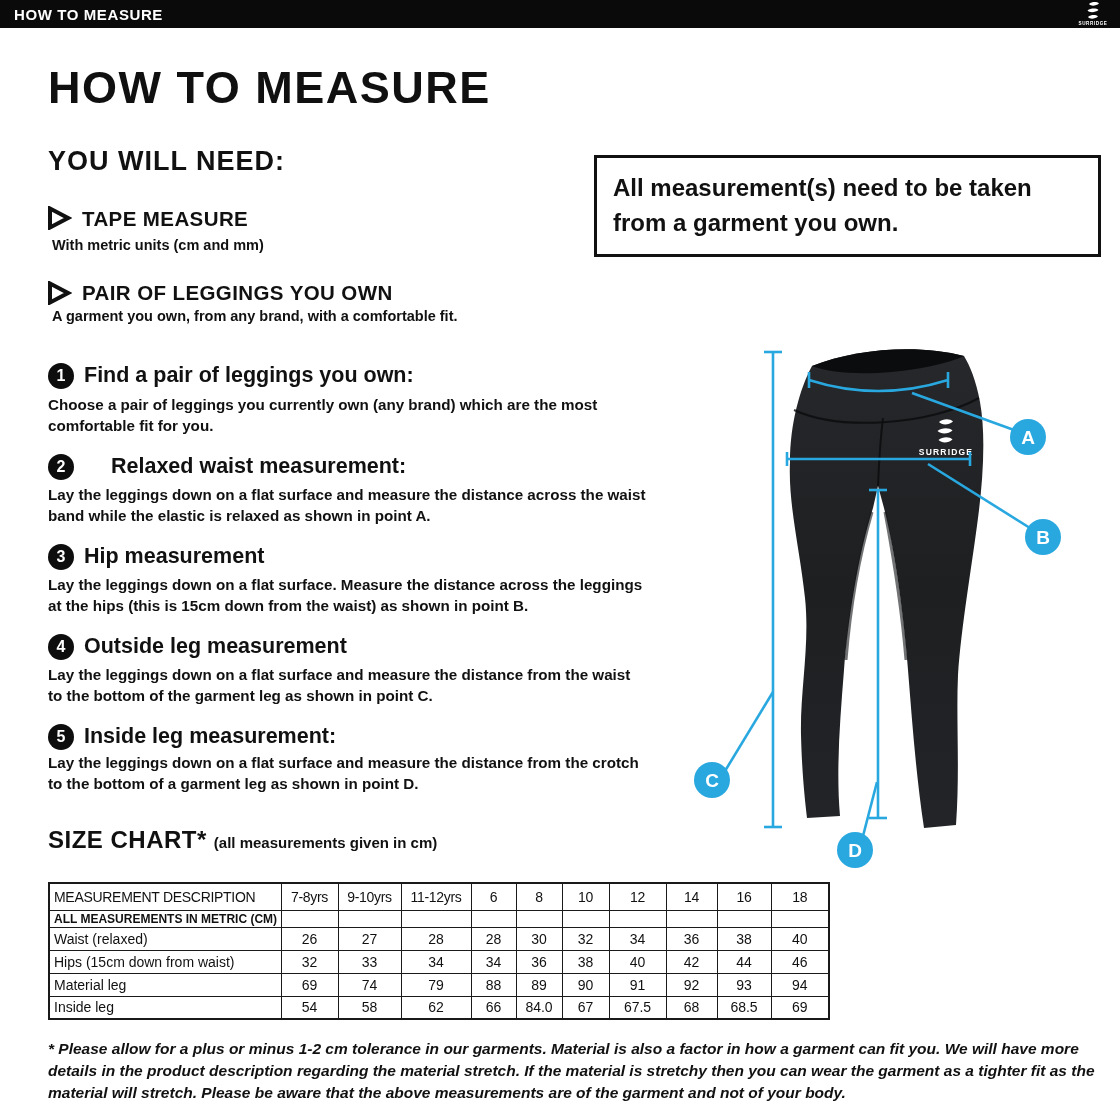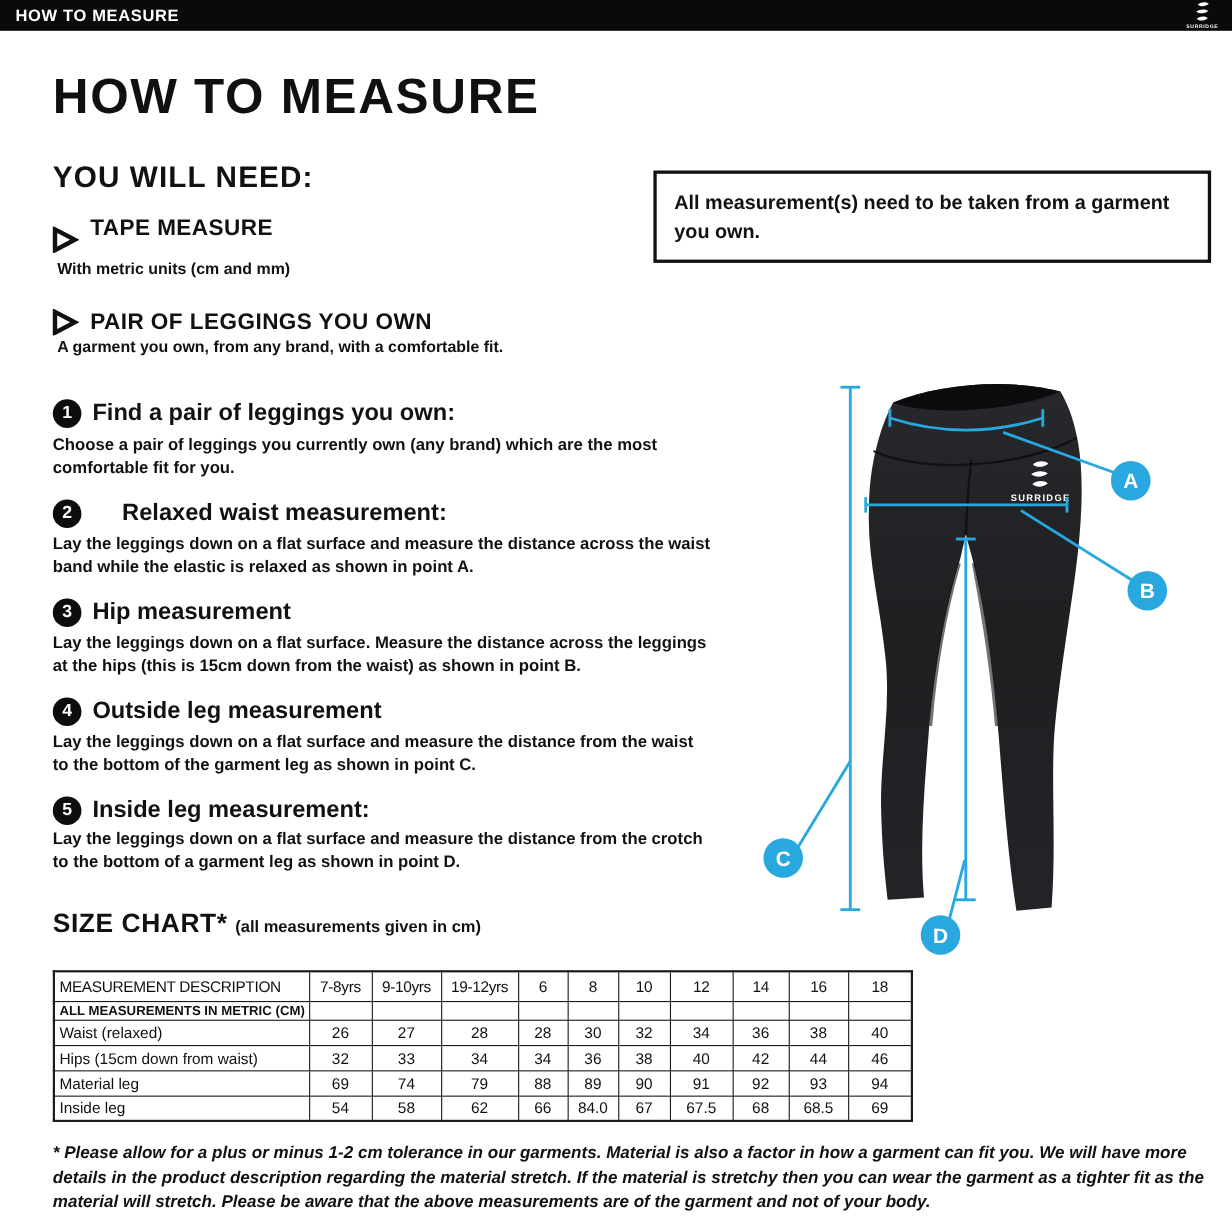--- a/index.html
+++ b/index.html
@@ -8,21 +8,21 @@
   
   .topbar { position:absolute; left:0; top:0; width:1120px; height:28px; background:#0a0a0a; display:flex; align-items:center; justify-content:space-between; padding:0 10px 0 14px; }
   .topbar-title { color:#fff; font-size:15px; font-weight:bold; letter-spacing:.6px; }
   .topbar-logo { display:flex; flex-direction:column; align-items:center; }
 
   
   .h1 { position:absolute; left:48px; top:62px; font-size:45px; font-weight:bold; letter-spacing:1.5px; color:#101010; }
   .h2 { position:absolute; left:48px; top:146px; font-size:27px; font-weight:bold; letter-spacing:1px; }
 
   
-  .note-box { position:absolute; left:594px; top:155px; width:507px; border:3px solid #111; padding:13px 16px; font-size:18px; font-weight:bold; line-height:1.45; font-family:"Liberation Sans",sans-serif; }
+  .note-box { position:absolute; left:594px; top:155px; width:507px; border:3px solid #111; padding:13px 16px; font-size:24px; font-weight:bold; line-height:1.45; font-family:"Liberation Sans",sans-serif; }
 
   
   .req-icon { position:absolute; width:26px; height:24px; }
   .req-label { position:absolute; font-size:20.5px; font-weight:bold; letter-spacing:.4px; }
   .req-sub { position:absolute; font-size:14.5px; font-weight:bold; }
 
   
   .step-badge { position:absolute; width:26px; height:26px; background:#0d0d0d; border-radius:50%; color:#fff; font-size:16px; font-weight:bold; display:flex; align-items:center; justify-content:center; }
   .step-title { position:absolute; font-size:21.5px; font-weight:bold; }
   .step-body { position:absolute; width:600px; font-size:15.2px; font-weight:bold; line-height:1.4; }
@@ -62,21 +62,21 @@
 </div>
 
 <div class="h1">HOW TO MEASURE</div>
 <div class="h2">YOU WILL NEED:</div>
 
 <div class="note-box">All measurement(s) need to be taken from a garment you own.</div>
 
 <svg class="req-icon" style="left:46px; top:206px;" viewBox="0 0 26 24">
   <polygon points="4,2.5 22,12 4,21.5" fill="#ffffff" stroke="#111" stroke-width="4" stroke-linejoin="miter"></polygon>
 </svg>
-<div class="req-label" style="left:82px; top:196px;">TAPE MEASURE</div>
+<div class="req-label" style="left:82px; top:207px;">TAPE MEASURE</div>
 <div class="req-sub" style="left:52px; top:237px;">With metric units (cm and mm)</div>
 
 <svg class="req-icon" style="left:46px; top:281px;" viewBox="0 0 26 24">
   <polygon points="4,2.5 22,12 4,21.5" fill="#ffffff" stroke="#111" stroke-width="4" stroke-linejoin="miter"></polygon>
 </svg>
 <div class="req-label" style="left:82px; top:281px;">PAIR OF LEGGINGS YOU OWN</div>
 <div class="req-sub" style="left:52px; top:308px;">A garment you own, from any brand, with a comfortable fit.</div>
 
 <div class="step-badge" style="left:48px; top:363px;">1</div>
 <div class="step-title" style="left:84px; top:363px;">Find a pair of leggings you own:</div>
@@ -199,21 +199,21 @@
       <col style="width:57px">
     <col style="width:51px">
       <col style="width:54px">
       <col style="width:58px">
   </colgroup>
   <tbody>
       <tr>
     <th class="c0">MEASUREMENT DESCRIPTION</th>
     <th>7-8yrs</th>
     <th>9-10yrs</th>
-    <th>19-12yrs</th>
+    <th>11-12yrs</th>
     <th>6</th>
     <th>8</th>
     <th>10</th>
     <th>12</th>
     <th>14</th>
     <th>16</th>
     <th>18</th>
   </tr>
   <tr>
     <td class="c0 metric">ALL MEASUREMENTS IN METRIC (CM)</td>

